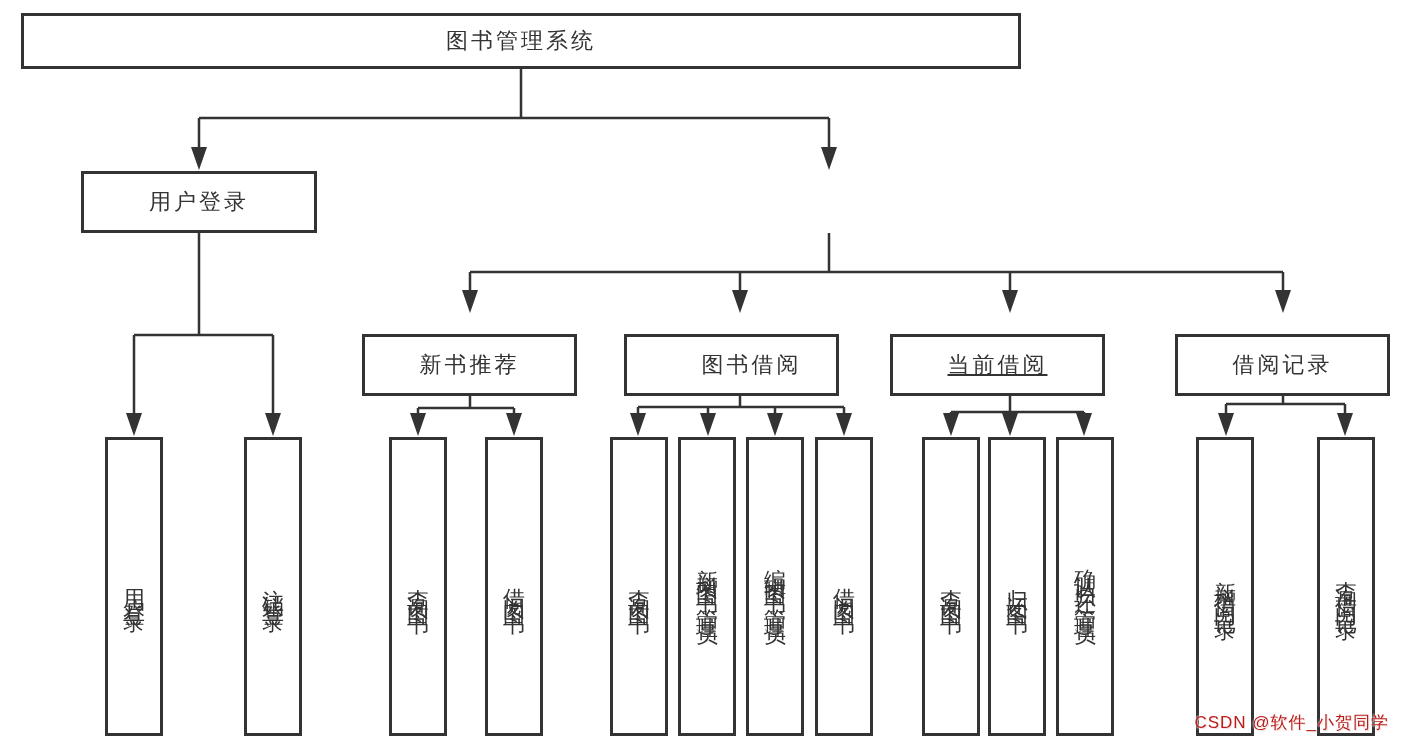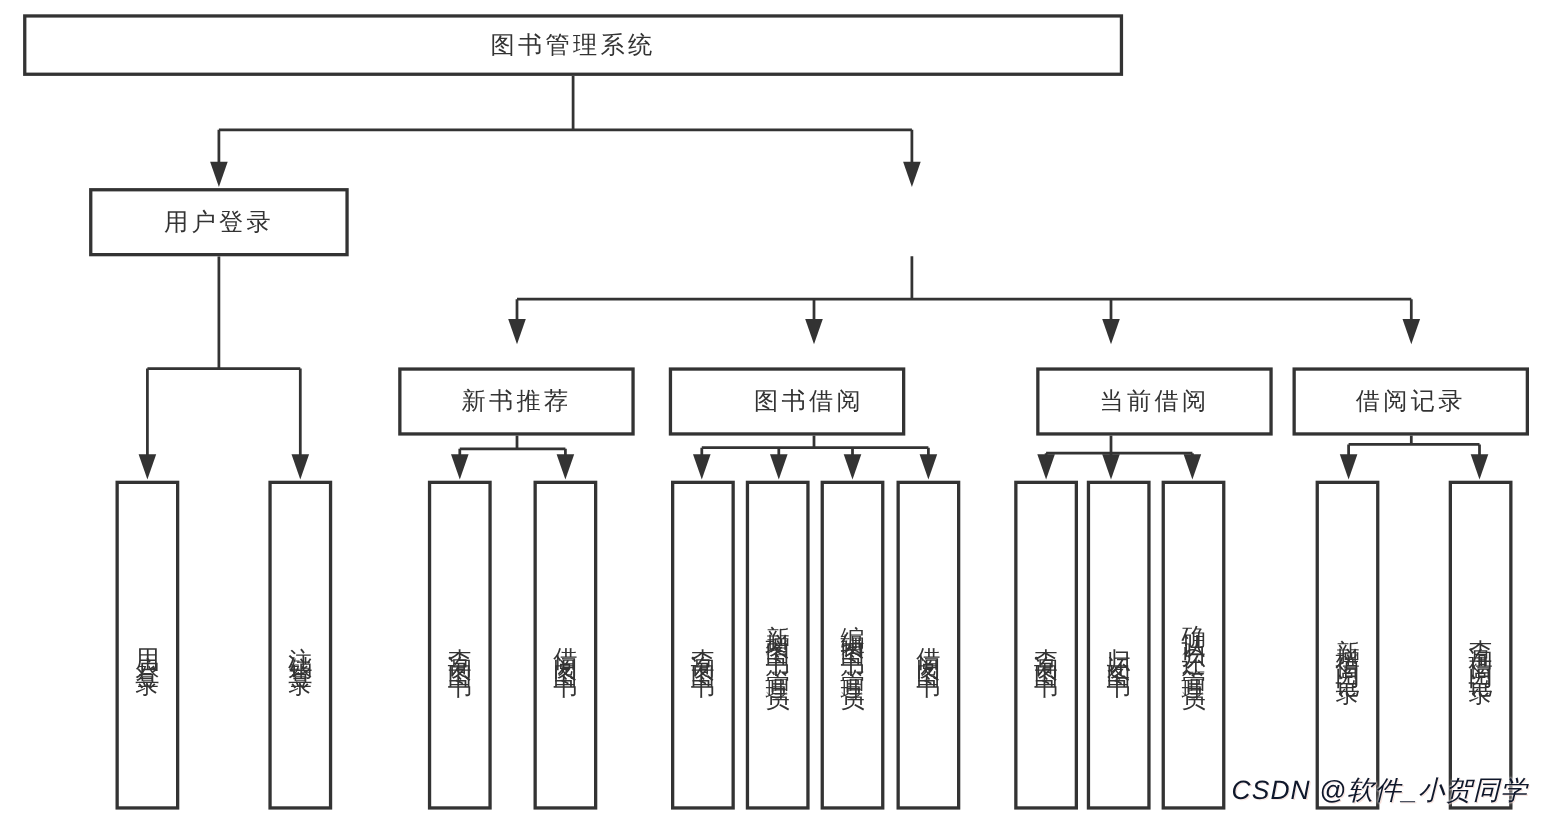--- a/index.html
+++ b/index.html
@@ -15,24 +15,23 @@
   .h-label{font-size:22px;letter-spacing:3px;line-height:1;white-space:nowrap;color:#333;}
   .v-label{
     writing-mode:vertical-rl;text-orientation:mixed;
     font-size:22px;letter-spacing:8px;line-height:1;color:#333;white-space:nowrap;
   }
   .lvl2{top:171px;height:62px;}
   .lvl3{top:314px;height:62px;width:215px;margin-top:20px;}
   .leaf{top:437px;height:299px;width:58px;}
   #watermark{
     position:absolute;right:16px;bottom:13px;z-index:5;
-    font-size:24px;letter-spacing:1px;color:#0f172a;
+    font-size:17px;letter-spacing:1px;color:#b91c1c;
     text-shadow:0 0 2px #ffffff,0 0 3px #ffffff,1px 1px 0 rgba(222,128,106,0.35);
     white-space:nowrap;
-    font-style:italic;
   }
 </style>
 </head>
 <body>
 
 <div id="stage">
 
   <svg id="connector-layer" width="1405" height="747" viewBox="0 0 1405 747" aria-hidden="true">
     <g stroke="#333333" stroke-width="2.5" fill="none">
 
@@ -77,24 +76,24 @@
     <span class="h-label">图书管理系统</span>
   </div>
 
   <div class="box lvl2" style="left:81px;width:236px;">
     <span class="h-label">用户登录</span>
   </div>
 
   <div class="box lvl3" style="left:362px;">
     <span class="h-label">新书推荐</span>
   </div>
-  <div class="box lvl3" style="left:608px;padding-left:40px;">
+  <div class="box lvl3" style="left:624px;padding-left:40px;">
     <span class="h-label">图书借阅</span>
   </div>
-  <div class="box lvl3" style="left:942px;">
+  <div class="box lvl3" style="left:890px;text-decoration:underline;">
     <span class="h-label">当前借阅</span>
   </div>
   <div class="box lvl3" style="left:1175px;">
     <span class="h-label">借阅记录</span>
   </div>
 
   <div class="box leaf" style="left:105px;">
     <span class="v-label">用户登录</span>
   </div>
   <div class="box leaf" style="left:244px;">

